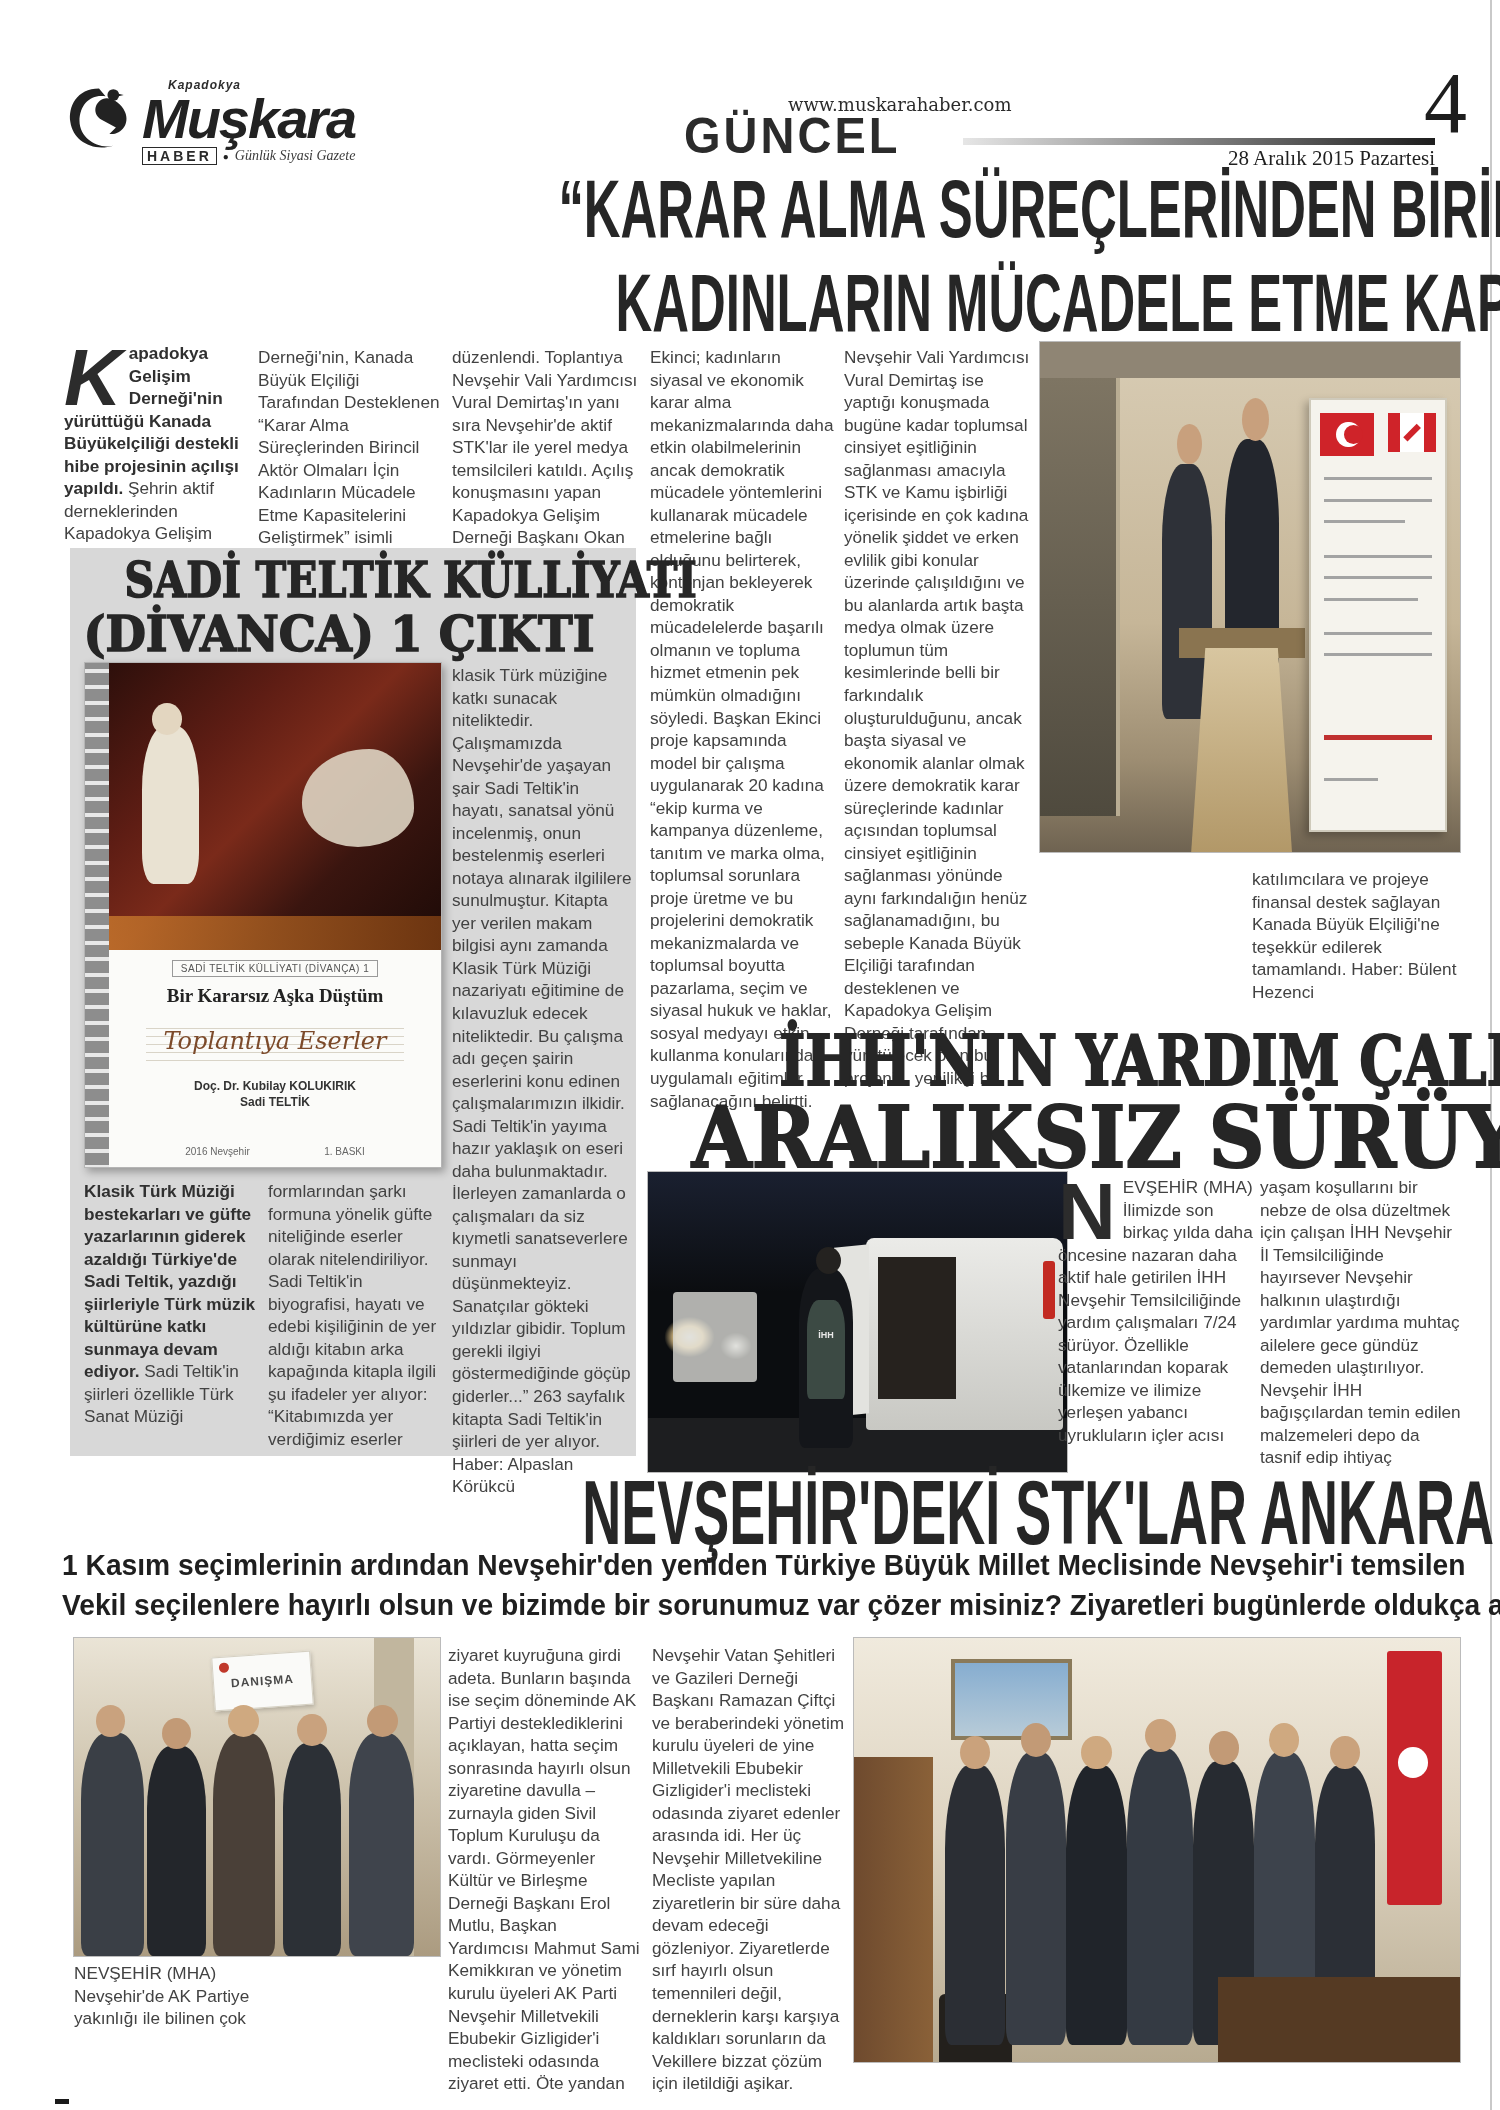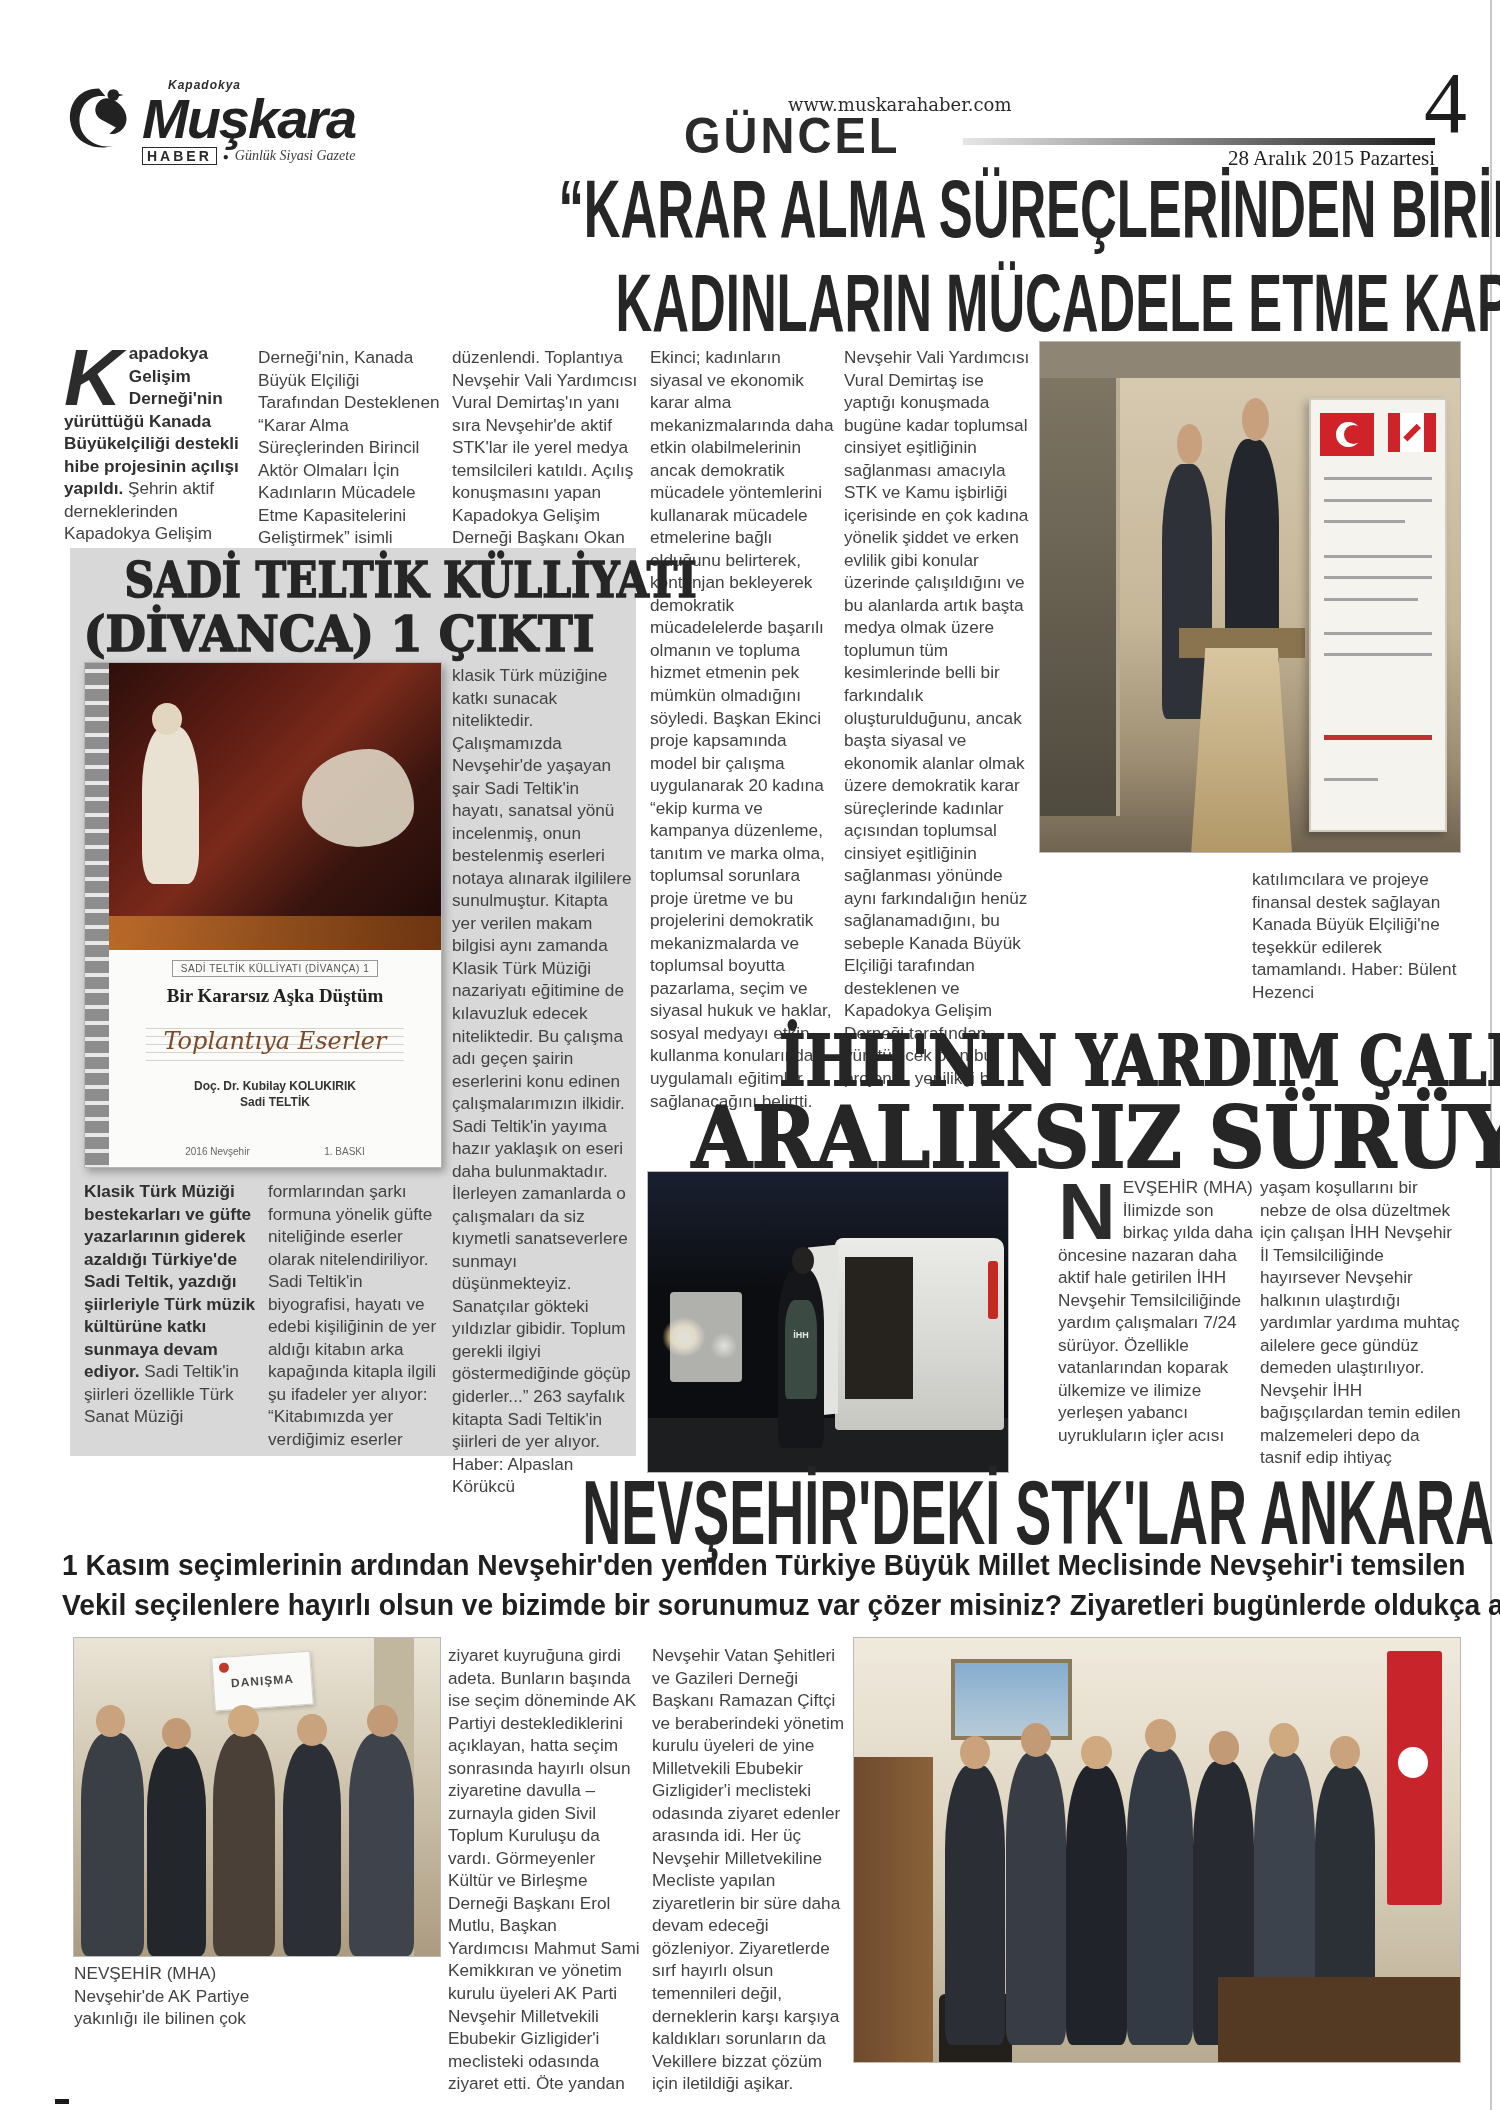--- a/index.html
+++ b/index.html
@@ -84,21 +84,21 @@
   .ph1-lectern { left:36%; bottom:0; width:24%; height:40%; background:linear-gradient(180deg,#d8c6a0,#b29868); clip-path:polygon(14% 0,86% 0,100% 100%,0 100%); }
   .ph1-lectop { left:33%; bottom:38%; width:30%; height:6%; background:#8a7450; }
   .ph1-banner { right:3%; top:11%; width:33%; height:85%; background:#f5f3ed; border:2px solid #cfcabb; box-shadow:-4px 4px 8px rgba(0,0,0,.25); }
   .tr-flag { left:7%; top:3%; width:40%; height:10%; background:#cf2329; }
   .tr-flag .c { left:30%; top:20%; width:45%; height:60%; background:#fff; border-radius:50%; }
   .tr-flag .c2 { left:45%; top:28%; width:35%; height:44%; background:#cf2329; border-radius:50%; }
   .ca-flag { right:7%; top:3%; width:36%; height:9%; background:linear-gradient(90deg,#cf2329 26%,#fff 26%,#fff 74%,#cf2329 74%); }
   .ca-leaf { left:44%; top:25%; width:12%; height:50%; background:#cf2329; transform:rotate(45deg); }
   .bl { position:absolute; left:10%; width:80%; height:3px; background:#a3a3a3; }
   .bl.red { background:#c03030; height:5px; }
-  #ph2 { left:648px; top:1172px; width:360px; height:300px; background:#0b0d10; }
+  #ph2 { left:648px; top:1172px; width:419px; height:300px; background:#0b0d10; }
   .ph2-sky { left:0; top:0; width:100%; height:40%; background:linear-gradient(180deg,#1a2030,#0b0d10); }
   .ph2-ground { left:0; bottom:0; width:100%; height:18%; background:#1d1e20; }
   .ph2-glow1 { left:2%; top:46%; width:16%; height:18%; background:radial-gradient(closest-side,#fff,#ffdd99 40%,transparent 75%); border-radius:50%; }
   .ph2-glow2 { left:16%; top:52%; width:10%; height:12%; background:radial-gradient(closest-side,#fff,transparent 75%); border-radius:50%; }
   .ph2-van2 { left:6%; top:40%; width:20%; height:30%; background:#d9d9d4; border-radius:4px; opacity:.8; }
   .ph2-van { right:1%; top:22%; width:47%; height:64%; background:linear-gradient(180deg,#ebebe8,#c8c8c3); border-radius:8px 10px 4px 4px; }
   .ph2-vandoor { left:-16%; top:4%; width:18%; height:88%; background:#e3e3df; transform:skewY(-6deg); }
   .ph2-vanin { left:6%; top:10%; width:40%; height:74%; background:#26221e; }
   .ph2-tail { right:4%; top:12%; width:6%; height:30%; background:#c22a22; border-radius:3px; }
   .ph2-vest { background:#3c4a44 !important; }

